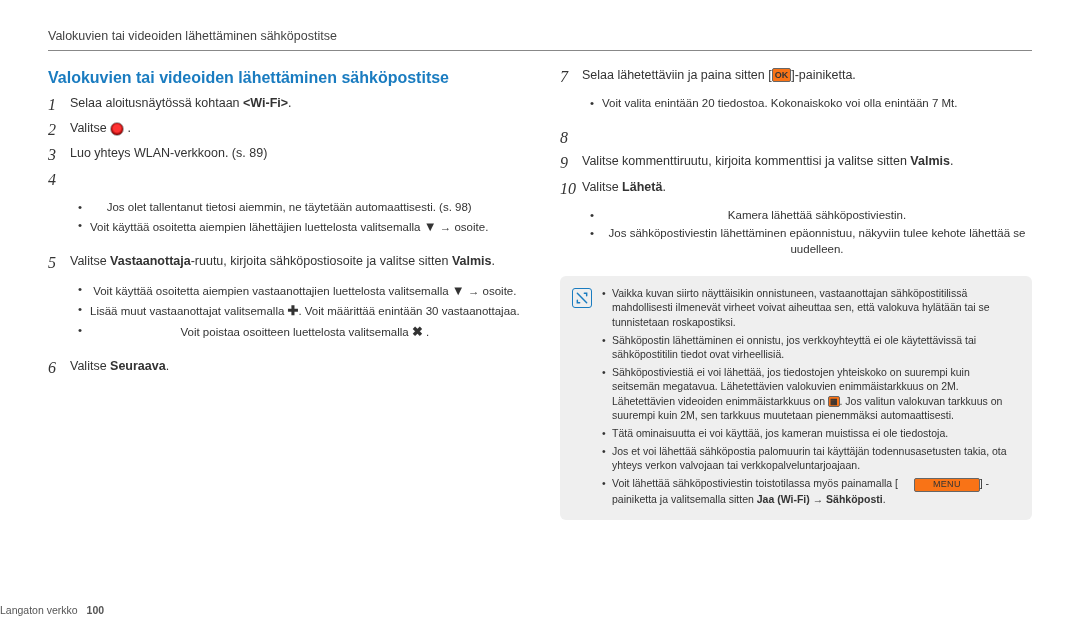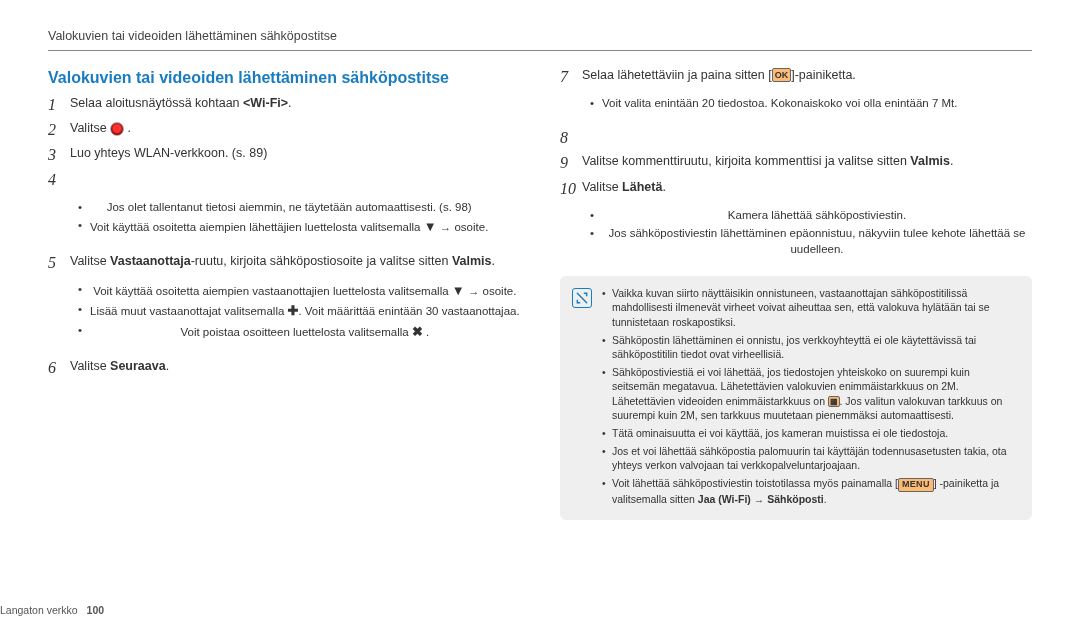--- a/index.html
+++ b/index.html
@@ -83,45 +83,46 @@
     align-items: center;
     justify-content: center;
     height: 14px;
     min-width: 14px;
     border: 1px solid #666;
     border-radius: 2px;
     font-size: 9px;
     padding: 0 2px;
     vertical-align: middle;
     line-height: 1;
-    background: #fdba74;
+    background: #f97316;
     font-weight: 700;
     color: #333;
   }
   .icon-round {
     border-radius: 50%;
     width: 14px;
     background: radial-gradient(circle at 50% 45%, #f33 40%, #800 70%);
     border-color: #aaa;
     color: transparent;
   }
   .icon-plain {
     border: none;
     font-weight: 700;
     font-size: 13px;
     padding: 0;
     min-width: auto;
     height: auto;
   }
   .icon-menu {
     font-family: Arial, sans-serif;
-    font-weight: 700;
+    font-weight: 400;
     font-size: 9px;
     letter-spacing: 0.3px;
-    padding: 0 3px;
+    padding: 0 18px;
+    margin-left: 16px;
   }
   .icon-tiny {
     height: 11px;
     min-width: 11px;
     font-size: 8px;
     padding: 0 1px;
   }
   b { font-weight: 700; }
   .note-box {
     display: flex;

